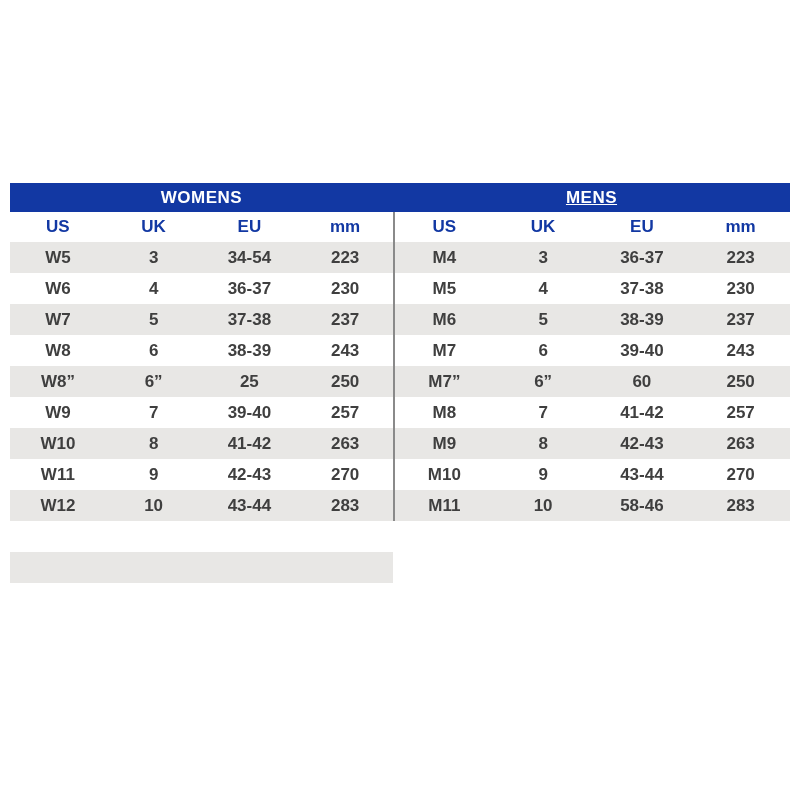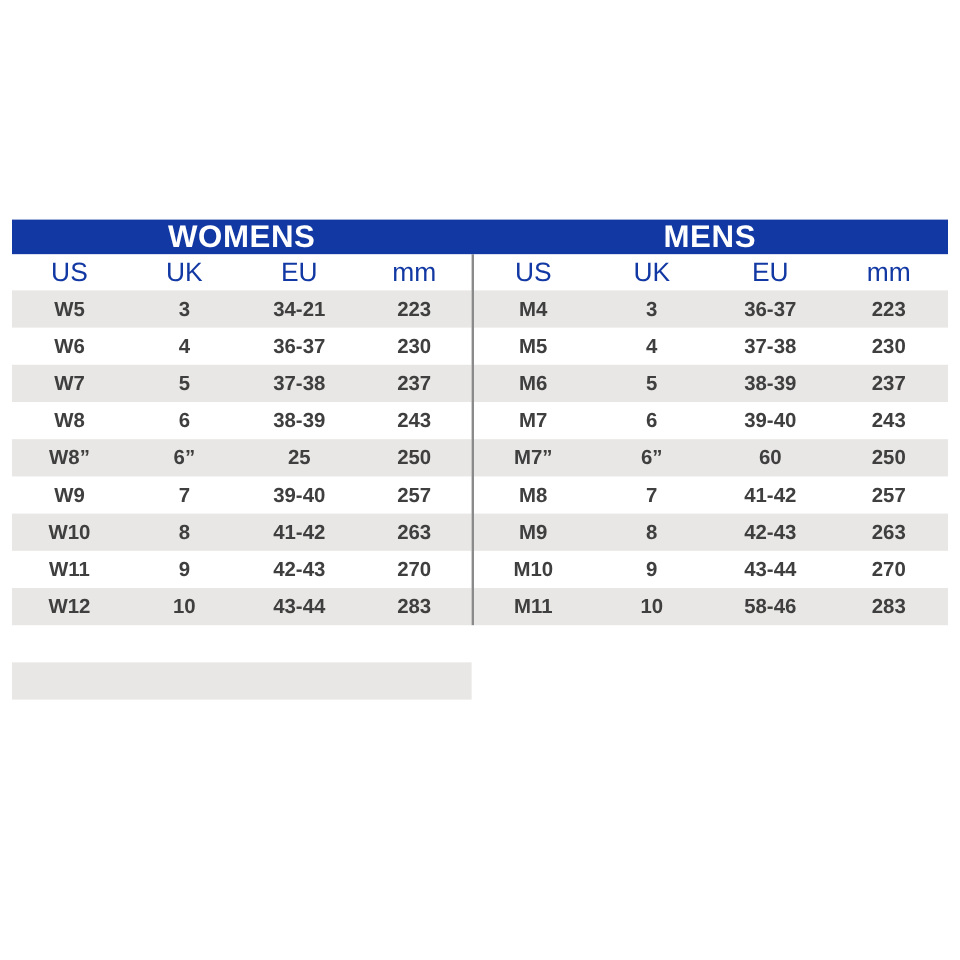--- a/index.html
+++ b/index.html
@@ -21,45 +21,45 @@
     display: flex;
     height: 29px;
     background: var(--header_bar_bg, #1238a3);
   }
   .title-cell {
     display: flex;
     align-items: center;
     justify-content: center;
     color: var(--header_text, #ffffff);
     font-weight: bold;
-    font-size: 26px;
+    font-size: 17px;
     letter-spacing: 0.5px;
   }
   .title-cell.womens { width: 383px; }
-  .title-cell.mens   { width: 397px; }
+  .title-cell.mens   { width: 397px; text-decoration: underline; }
   .tables {
     display: flex;
     align-items: flex-start;
   }
   .half { width: 383px; }
   .half.mens {
     width: 395px;
     border-left: 2px solid var(--divider, #8a8a8a);
   }
   .col-headers {
     display: grid;
     grid-template-columns: repeat(4, 1fr);
     height: 30px;
     align-items: center;
     background: #ffffff;
   }
   .col-headers .cell {
     color: var(--col_header_text, #1238a3);
-    font-weight: normal;
-    font-size: 22px;
+    font-weight: bold;
+    font-size: 17px;
   }
   .row {
     display: grid;
     grid-template-columns: repeat(4, 1fr);
     height: 31px;
     align-items: center;
   }
   .row.alt { background: var(--row_alt_bg, #e8e7e5); }
   .row .cell {
     color: var(--data_text, #3f3f3f);
@@ -81,21 +81,21 @@
       <div class="col-headers">
         <div class="cell">US</div>
         <div class="cell">UK</div>
         <div class="cell">EU</div>
         <div class="cell">mm</div>
       </div>
       <div>
           <div class="row alt">
             <div class="cell">W5</div>
             <div class="cell">3</div>
-            <div class="cell">34-21</div>
+            <div class="cell">34-54</div>
             <div class="cell">223</div>
           </div>
           <div class="row">
             <div class="cell">W6</div>
             <div class="cell">4</div>
             <div class="cell">36-37</div>
             <div class="cell">230</div>
           </div>
           <div class="row alt">
             <div class="cell">W7</div>

